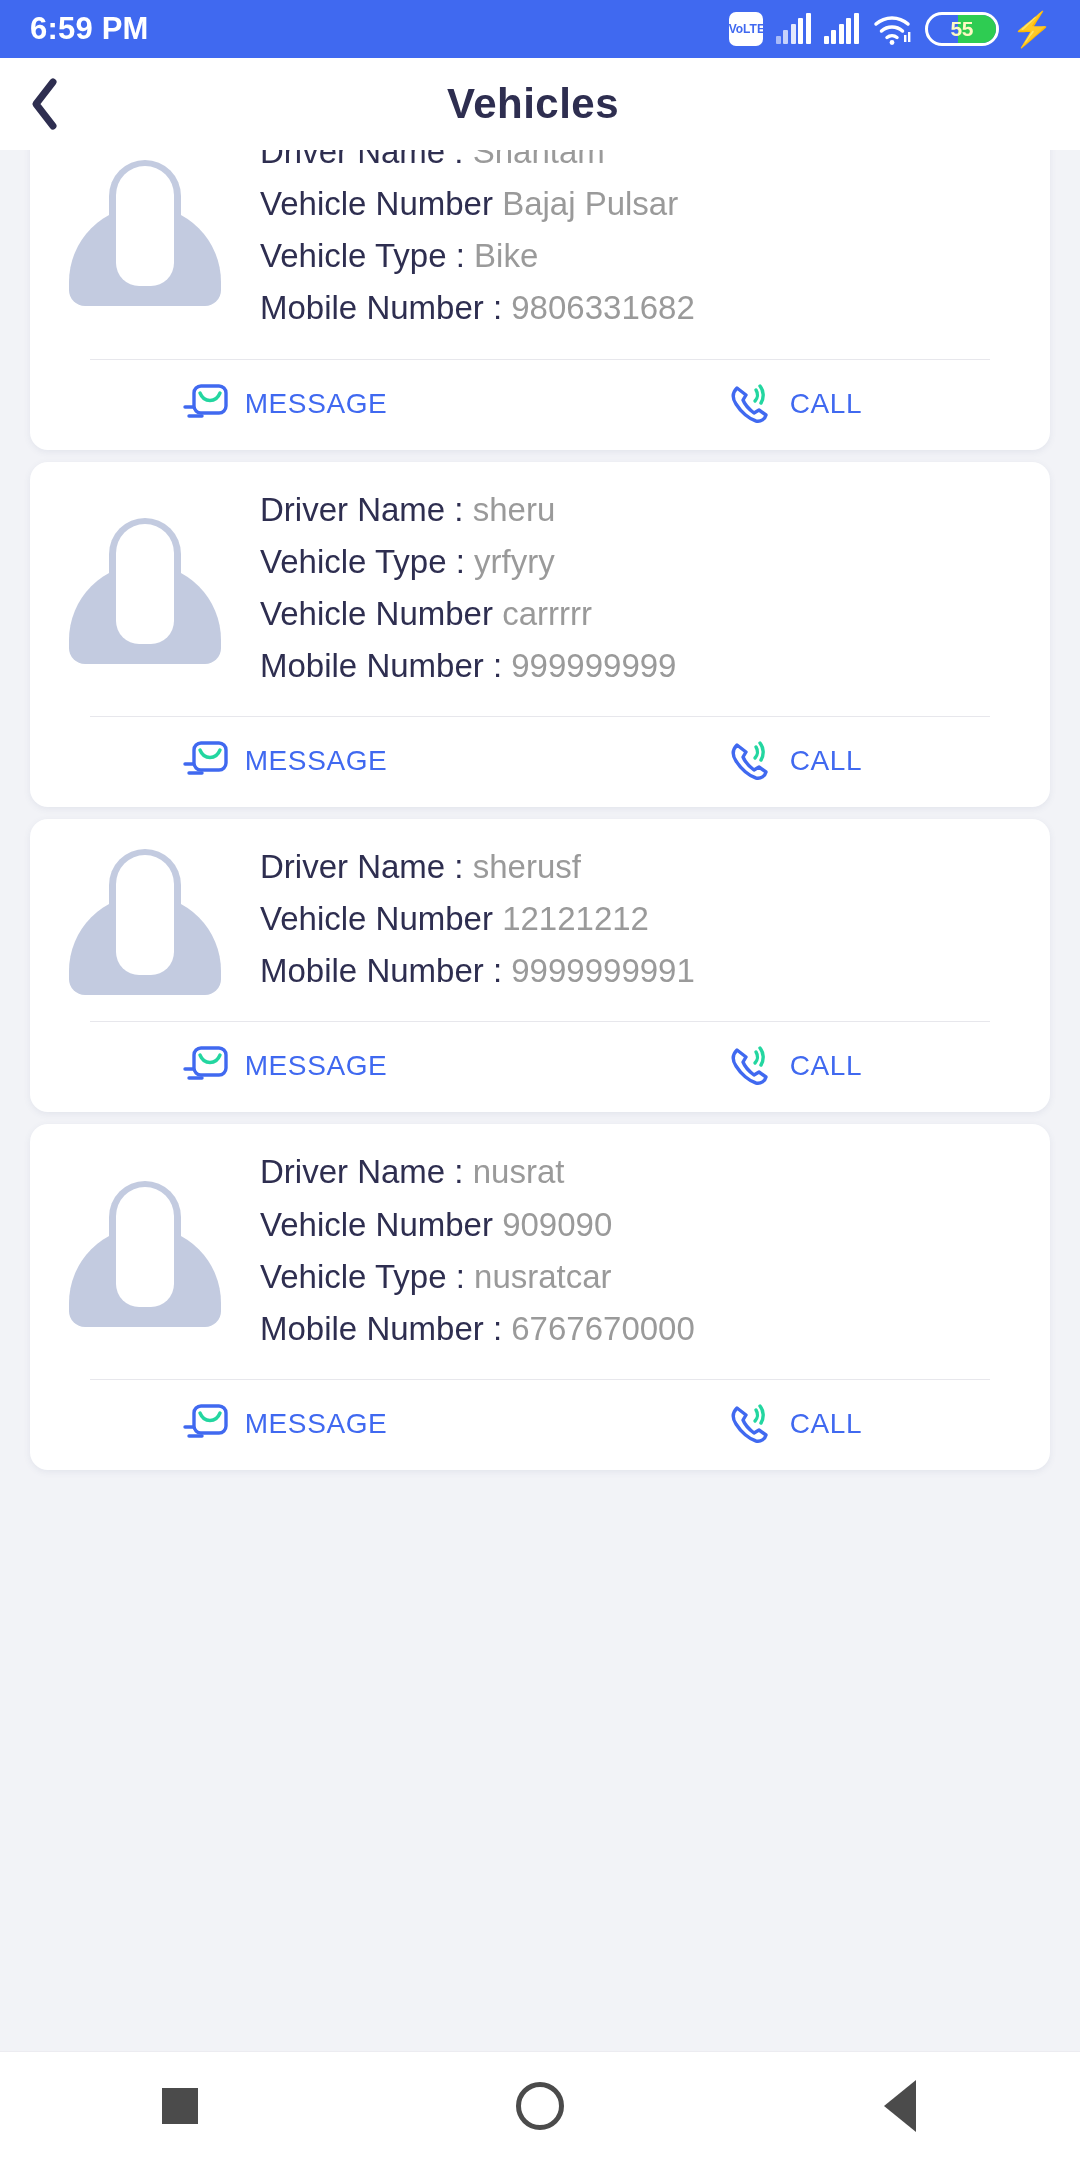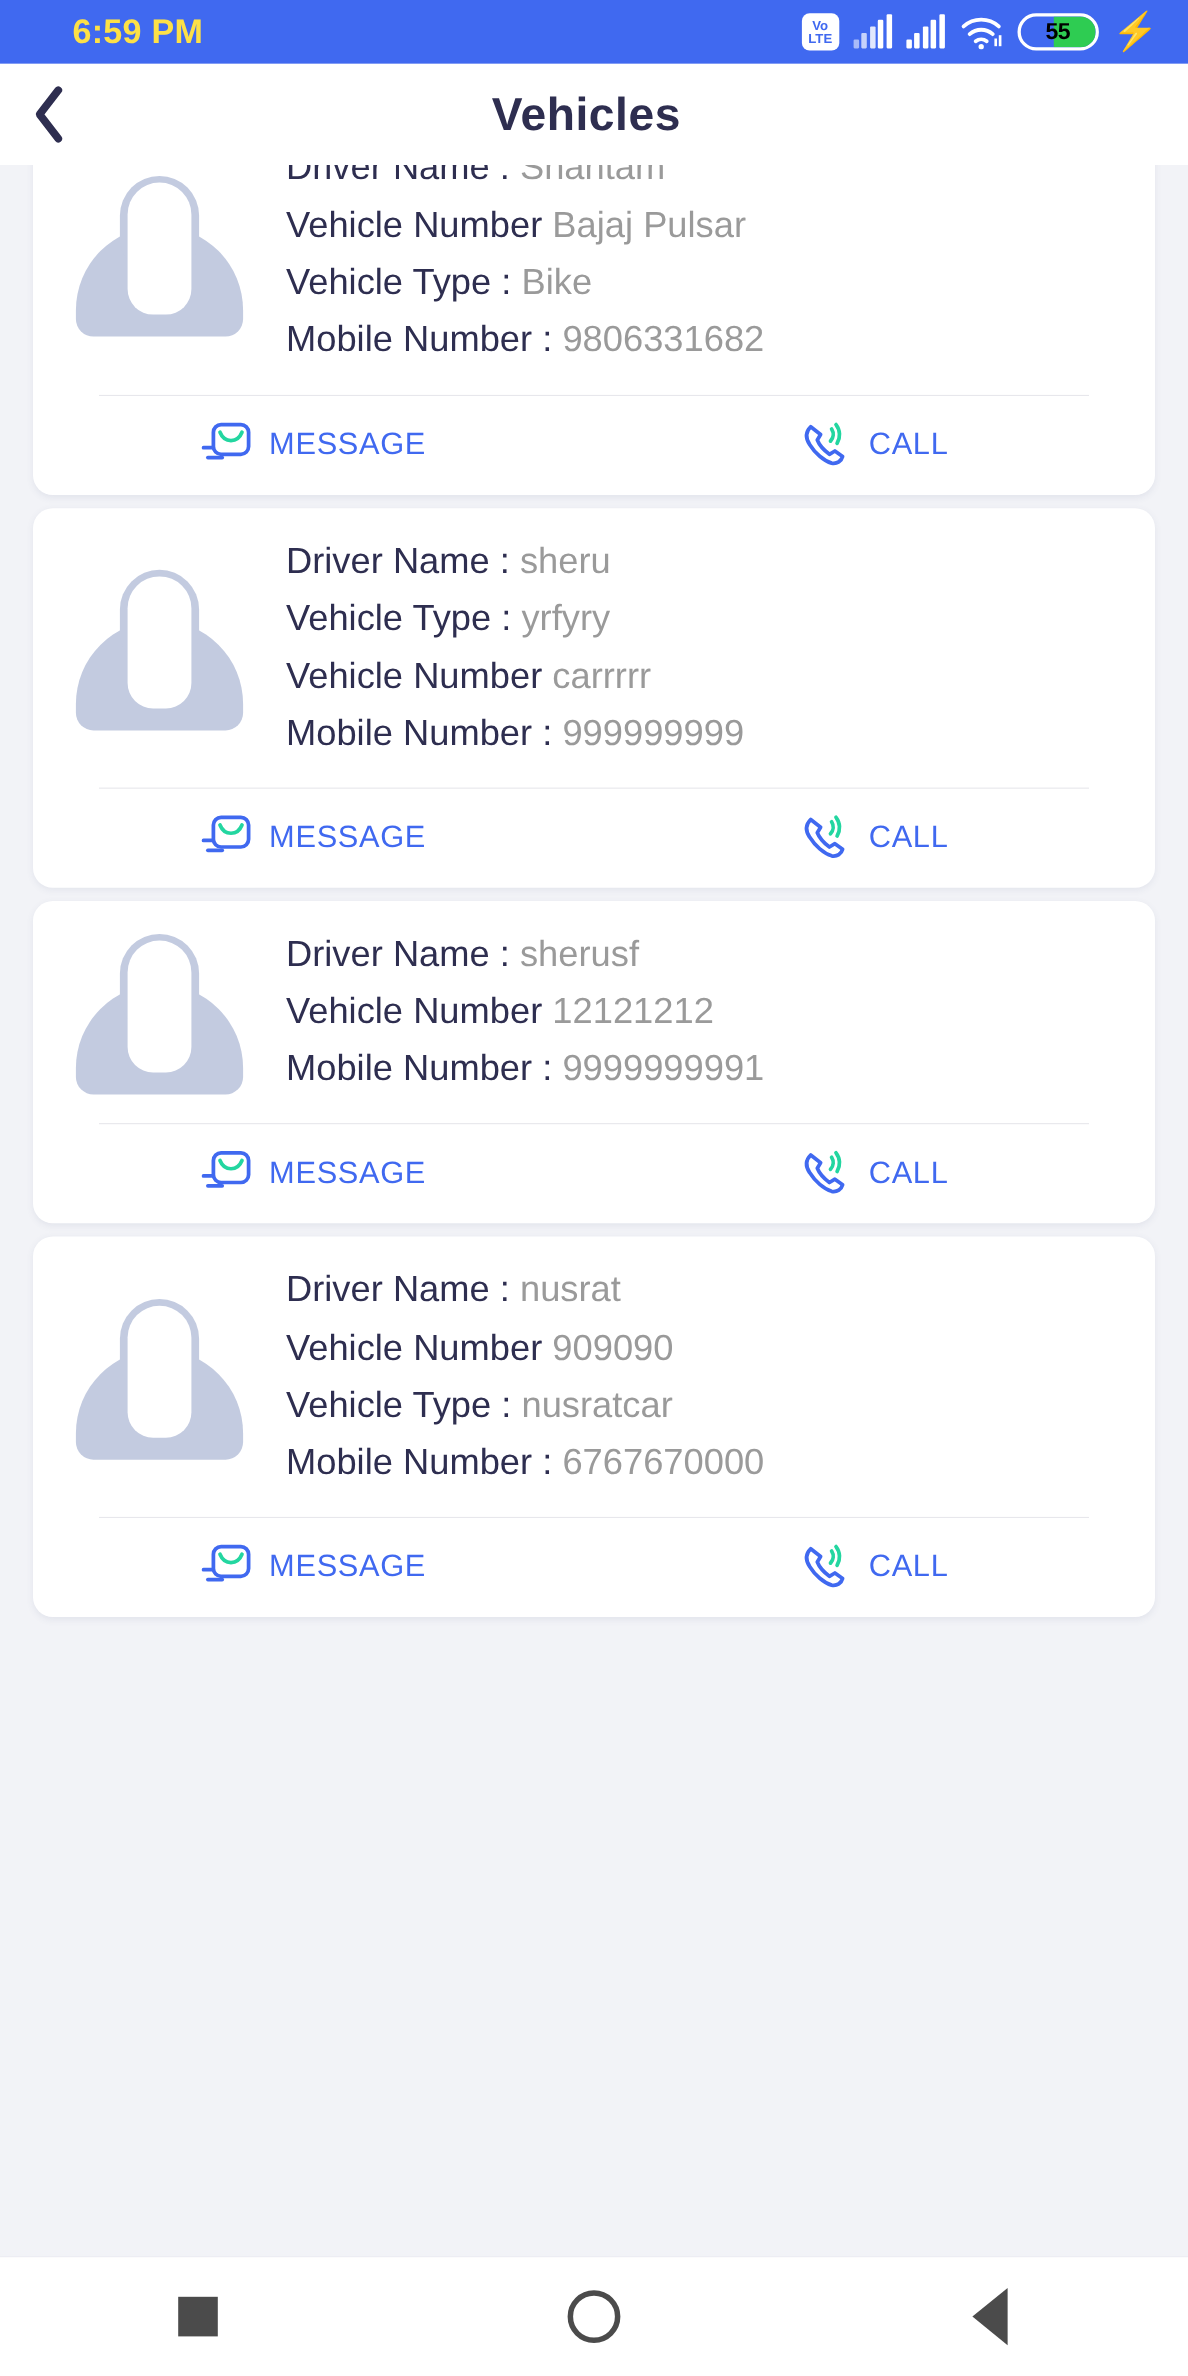--- a/index.html
+++ b/index.html
@@ -10,45 +10,45 @@
     overflow:hidden;
   }
   #app { position:relative; width:1080px; height:2160px; display:flex; flex-direction:column; }
 
   
   .statusbar {
     height:58px; background:#4069f0; flex:0 0 58px;
     display:flex; align-items:center; justify-content:space-between;
     padding:0 26px 0 30px;
   }
-  .clock { color:#fde047; font-size:31px; font-weight:bold; letter-spacing:.2px;margin-left:36px; }
+  .clock { color:#ffffff; font-size:31px; font-weight:bold; letter-spacing:.2px; }
   .sb-right { display:flex; align-items:center; gap:13px; }
   .volte {
     width:34px; height:34px; border-radius:7px; background:#ffffff;
-    display:flex; flex-direction:column; align-items:center; justify-content:center;
+    display:flex; flex-direction:row; align-items:center; justify-content:flex-start;
     line-height:1;
   }
   .volte span { color:#4069f0; font-size:12px; font-weight:bold; display:block; }
   .bars { display:flex; align-items:flex-end; gap:2.5px; height:30px; }
   .bars i { width:5px; background:#ffffff; border-radius:1px; display:block; }
   .bars i:nth-child(1){height:8px;opacity:.55}
   .bars i:nth-child(2){height:14px;opacity:.7}
   .bars i:nth-child(3){height:20px;opacity:.85}
   .bars i:nth-child(4){height:26px}
   .bars i:nth-child(5){height:31px}
   .bars.solid i { opacity:1; }
   .wifi { width:40px; height:32px; position:relative; }
   .batt {
     width:74px; height:34px; border:3px solid #ffffff; border-radius:17px;
     display:flex; align-items:center; position:relative; overflow:hidden;
   }
   .batt .fill { position:absolute; right:0; top:0; bottom:0; width:55%; background:#2ecc52; }
   .batt .lvl {
     position:relative; z-index:2; width:100%; text-align:center;
-    color:#000000; font-size:21px; font-weight:bold; letter-spacing:-.5px;
+    color:#fef9c3; font-size:21px; font-weight:bold; letter-spacing:-.5px;
   }
   .bolt { color:#ffffff; font-size:34px; line-height:1; }
 
   
   .appbar {
     flex:0 0 92px; background:#ffffff; display:flex; align-items:center;
     position:relative;
   }
   .back-btn {
     width:92px; height:92px; display:flex; align-items:center; justify-content:center;

